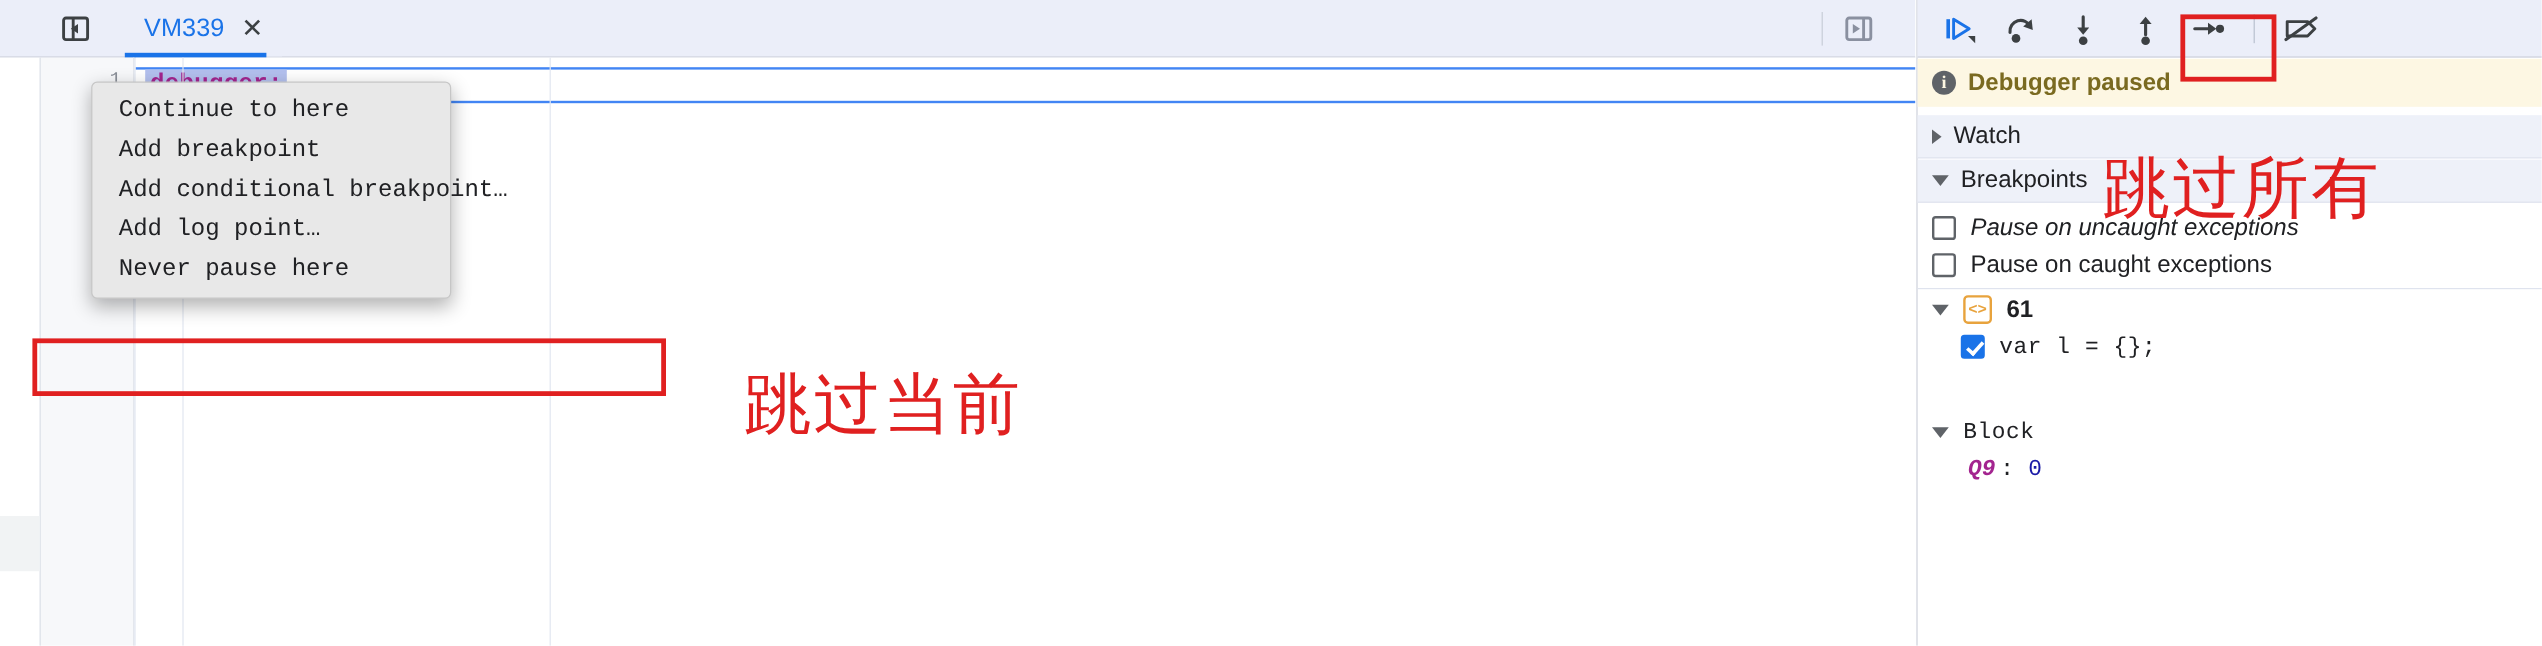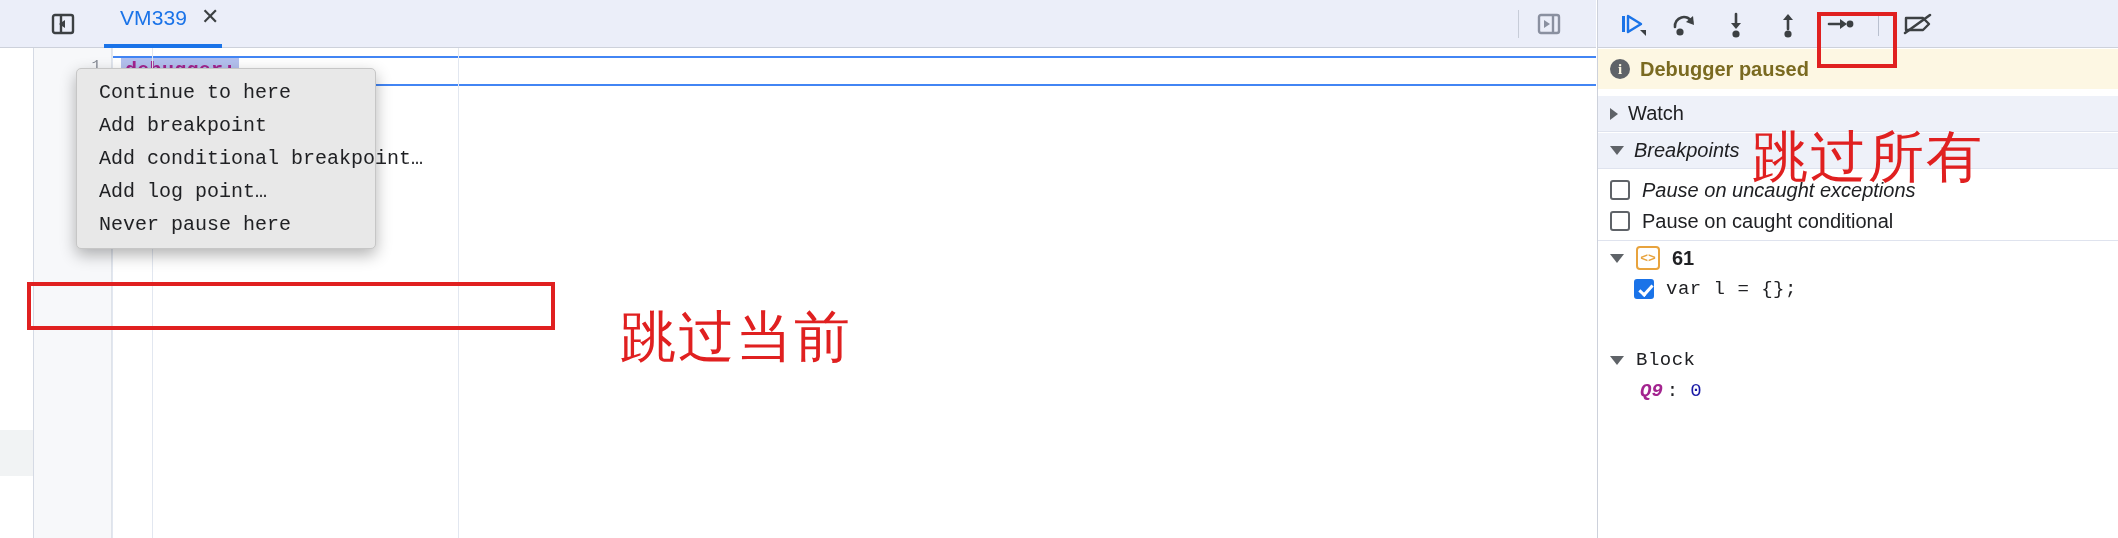--- a/index.html
+++ b/index.html
@@ -8,21 +8,21 @@
     background:#ffffff;
     font-family:"Liberation Sans", sans-serif;
     -webkit-font-smoothing:antialiased;
   }
   .app{position:relative;width:2118px;height:538px;}
 
   
   .editor-pane{position:absolute;left:0;top:0;width:1596px;height:538px;background:#fff;}
   .tabbar{position:absolute;left:0;top:0;width:1596px;height:48px;background:#ebeef9;border-bottom:1px solid #cdd1db;box-sizing:border-box;}
   .nav-toggle{position:absolute;left:48px;top:10px;width:30px;height:28px;display:flex;align-items:center;justify-content:center;cursor:pointer;}
-  .tab{position:absolute;left:104px;top:0;height:47px;display:flex;gap:14px;padding:6px 16px;background:#ebeef9;box-sizing:border-box;cursor:pointer;}
+  .tab{position:absolute;left:104px;top:0;height:47px;display:flex;align-items:center;gap:14px;padding:16px 16px;background:#ebeef9;box-sizing:border-box;cursor:pointer;}
   .tab-label{font-size:21px;color:#1a73e8;letter-spacing:.1px;}
   .tab-underline{position:absolute;left:104px;top:44px;width:118px;height:4px;background:#1a73e8;}
   .tab-close{font-size:22px;color:#3c4043;line-height:1;cursor:pointer;}
   .left-rail{position:absolute;left:0;top:48px;width:34px;height:490px;background:#fff;border-right:1px solid #d5dae4;box-sizing:border-box;}
   .rail-block{position:absolute;left:0;top:382px;width:33px;height:46px;background:#f1f3f4;}
   .gutter{position:absolute;left:34px;top:48px;width:78px;height:490px;background:#f7f8fa;border-right:1px solid #dfe3ea;box-sizing:border-box;}
   .linenum{position:absolute;right:10px;top:10px;font-family:"Liberation Mono", monospace;font-size:16px;color:#8a8f98;}
   .code-area{position:absolute;left:113px;top:48px;width:1483px;height:490px;background:#fff;}
   .code-line{position:absolute;left:0;top:8px;width:1483px;height:30px;border-top:2px solid #4285f4;border-bottom:2px solid #4285f4;box-sizing:border-box;}
   .code-line .hl{position:absolute;left:8px;top:0;width:118px;height:26px;background:#b3c0ee;}
@@ -205,32 +205,32 @@
     <div class="paused">
       <span class="info-dot">i</span>
       <span class="paused-txt">Debugger paused</span>
     </div>
 
     <div class="sec-head" style="top:96px;">
       <span class="tri"></span>
       <span class="sec-title">Watch</span>
     </div>
 
-    <div class="sec-head" style="top:133px;font-style:italic;">
+    <div class="sec-head" style="top:133px;">
       <span class="tri open"></span>
       <span class="sec-title">Breakpoints</span>
     </div>
 
     <div class="row" style="top:175px;font-style:italic;">
       <span class="cbox"></span>
       <span class="row-txt">Pause on uncaught exceptions</span>
     </div>
     <div class="row" style="top:206px;">
       <span class="cbox"></span>
-      <span class="row-txt">Pause on caught conditional</span>
+      <span class="row-txt">Pause on caught exceptions</span>
     </div>
 
     <div class="sep" style="top:240px;"></div>
 
     <div class="row" style="top:243px;">
       <span class="tri open"></span>
       <span class="scripticon">&lt;&gt;</span>
       <span class="bp-num">61</span>
     </div>
 

